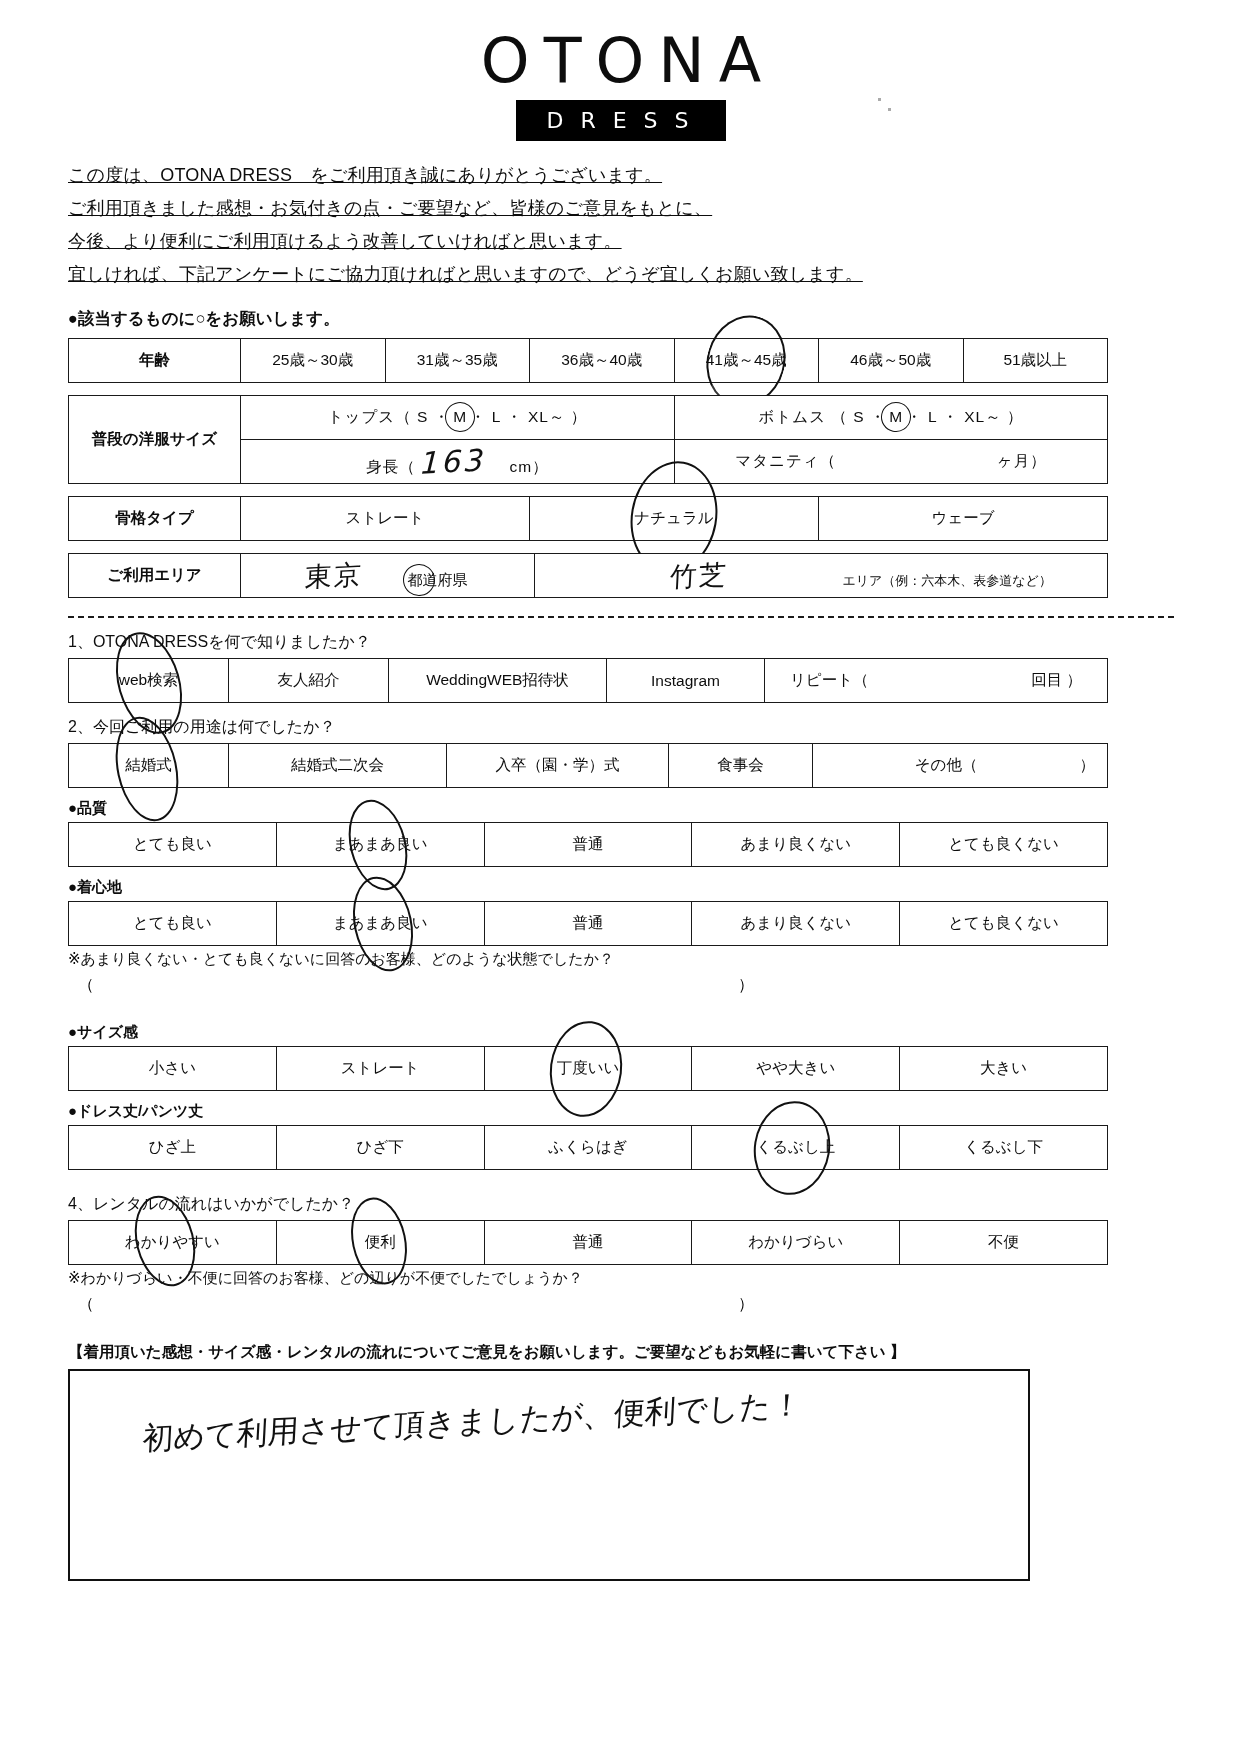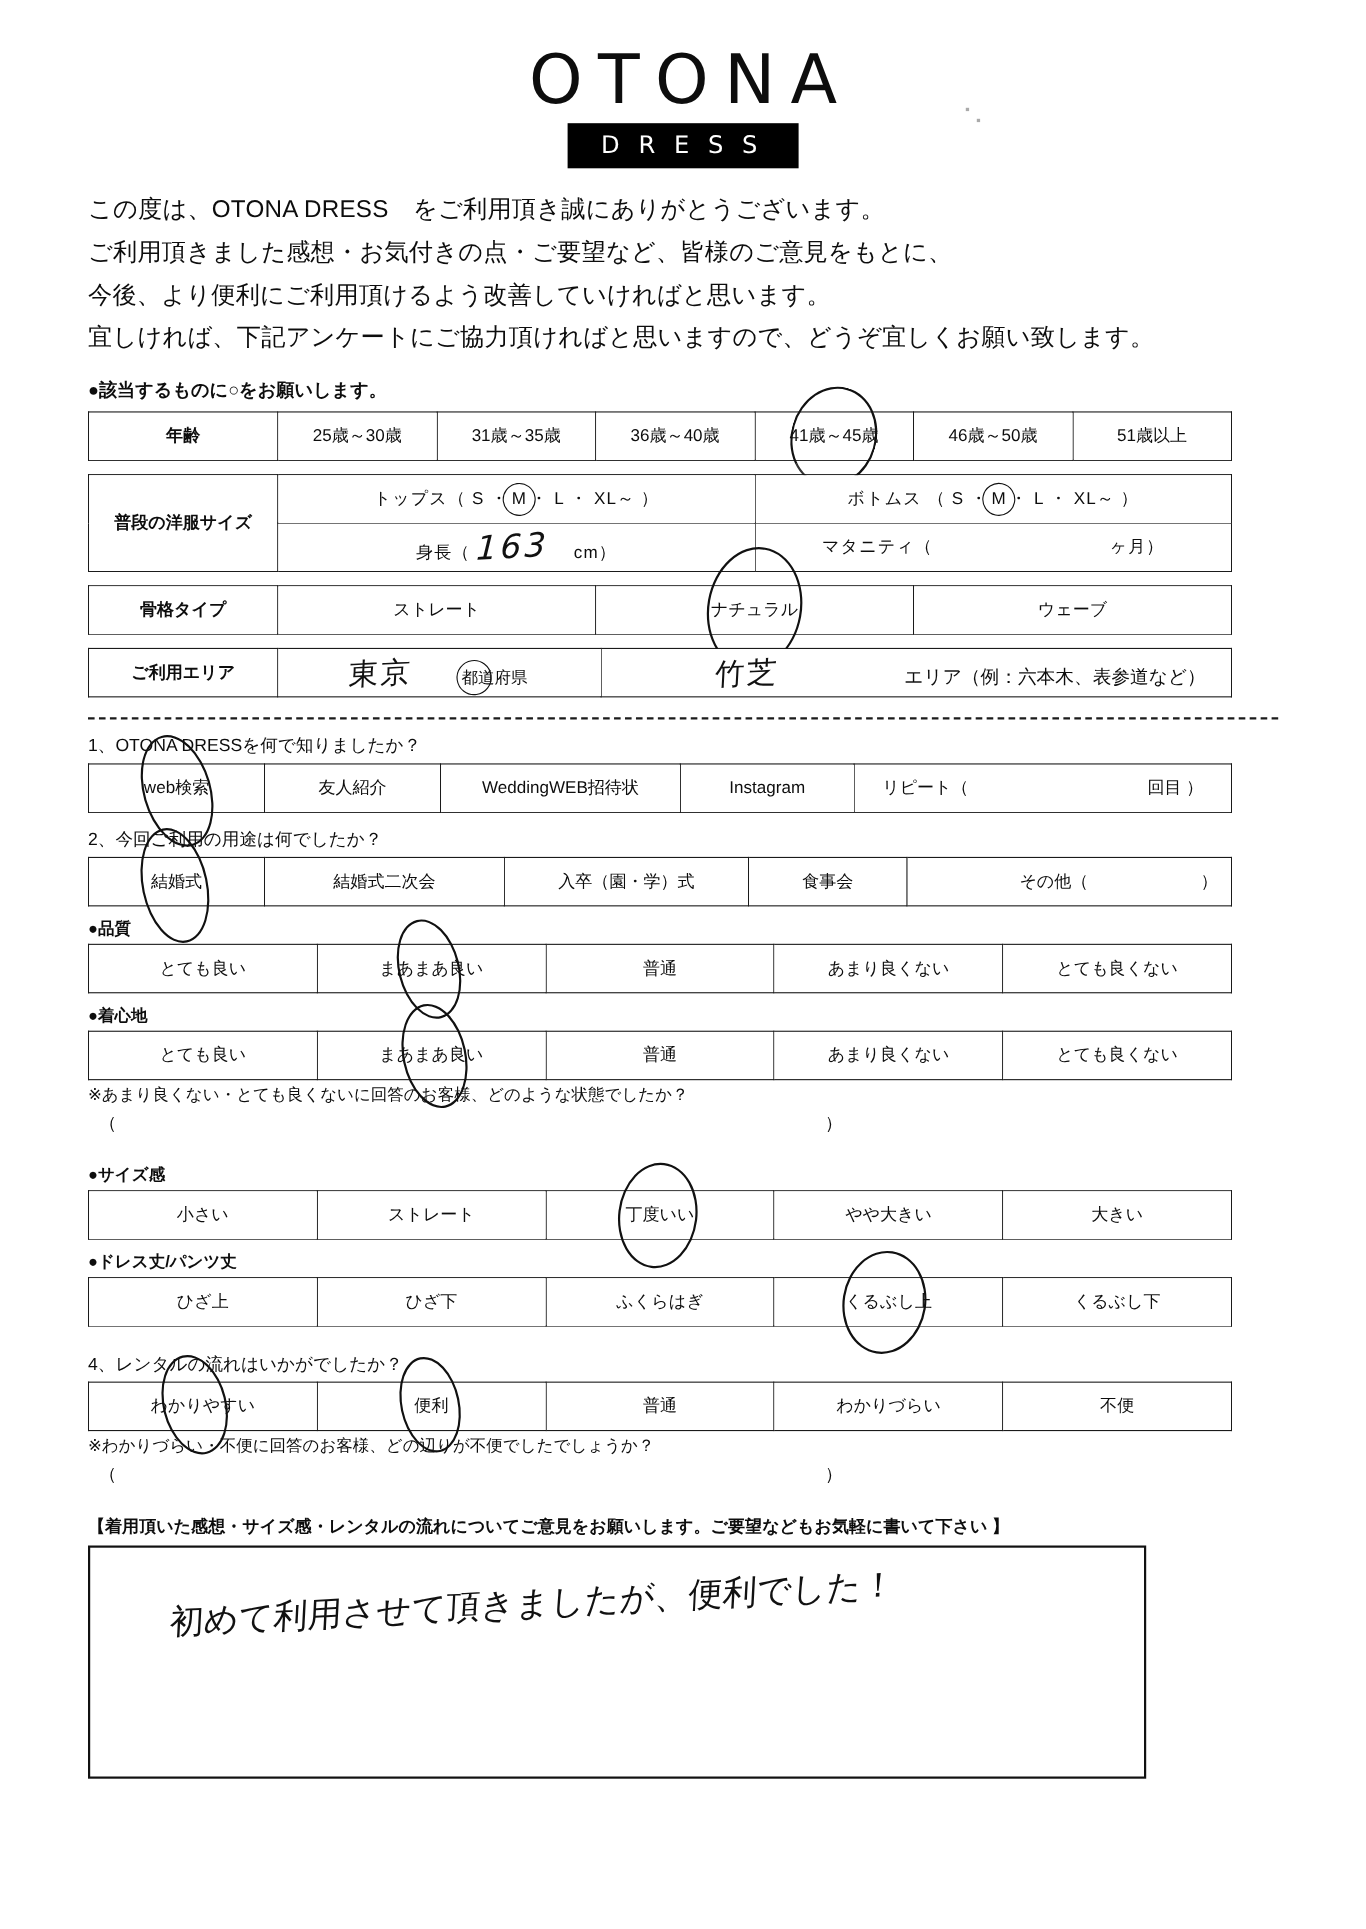--- a/index.html
+++ b/index.html
@@ -6,21 +6,21 @@
   html, body { margin: 0; padding: 0; }
   body {
     width: 1242px;
     height: 1754px;
     background: #ffffff;
     font-family: "Liberation Sans", "DejaVu Sans", sans-serif;
     color: #0d0d0d;
     position: relative;
     overflow: hidden;
   }
-  .page { position: relative; width: 1242px; height: 1754px; padding: 12px; }
+  .page { position: relative; width: 1242px; height: 1754px; padding: 0; }
 
   
   .logo-block { text-align: center; padding-top: 30px; }
   .logo-word {
     font-size: 62px;
     letter-spacing: 14px;
     font-weight: 400;
     line-height: 1.0;
     padding-left: 14px;
     font-family: "DejaVu Sans", sans-serif;
@@ -31,21 +31,21 @@
     color: #fff;
     font-size: 22px;
     letter-spacing: 17px;
     padding: 8px 20px 8px 30px;
     margin-top: 8px;
     font-family: "DejaVu Sans", sans-serif;
   }
 
   
   .intro { margin: 22px 0 0 68px; }
-  .intro p { margin: 0 0 9px 0; font-size: 22px; letter-spacing: .2px; }
+  .intro p { margin: 0 0 9px 0; font-size: 18px; letter-spacing: .2px; text-decoration: underline; }
 
   .section-head {
     margin: 22px 0 8px 68px;
     font-size: 16.5px;
     font-weight: bold;
   }
   .q-head {
     margin: 14px 0 5px 68px;
     font-size: 16px;
     font-weight: normal;
@@ -257,21 +257,21 @@
 
   <table class="form">
     <tbody>
         <tr>
       <td class="label tall" style="width:172px;">ご利用エリア</td>
       <td class="tall" style="width:294px;">
         <span class="hand hand-jp" style="margin-right:42px;">東京</span><span class="mark-wrap" style="font-size:15px;"><span>都道府県</span><span class="circ circ-letter" style="left:13px;top:50%;margin-left:-15px;margin-top:-16px;width:32px;height:32px;"></span></span>
       </td>
       <td class="tall left">
         <span class="hand hand-jp" style="margin-left:80px;">竹芝</span>
-        <span style="margin-left:110px; font-size:17px;">エリア（例：六本木、表参道など）</span>
+        <span style="margin-left:110px; font-size:13px;">エリア（例：六本木、表参道など）</span>
       </td>
     </tr>
   </tbody>
     </table>
 
   <div class="dashed-sep"></div>
 
   <div class="q-head">1、OTONA DRESSを何で知りましたか？</div>
   <table class="form">
     <tbody>

